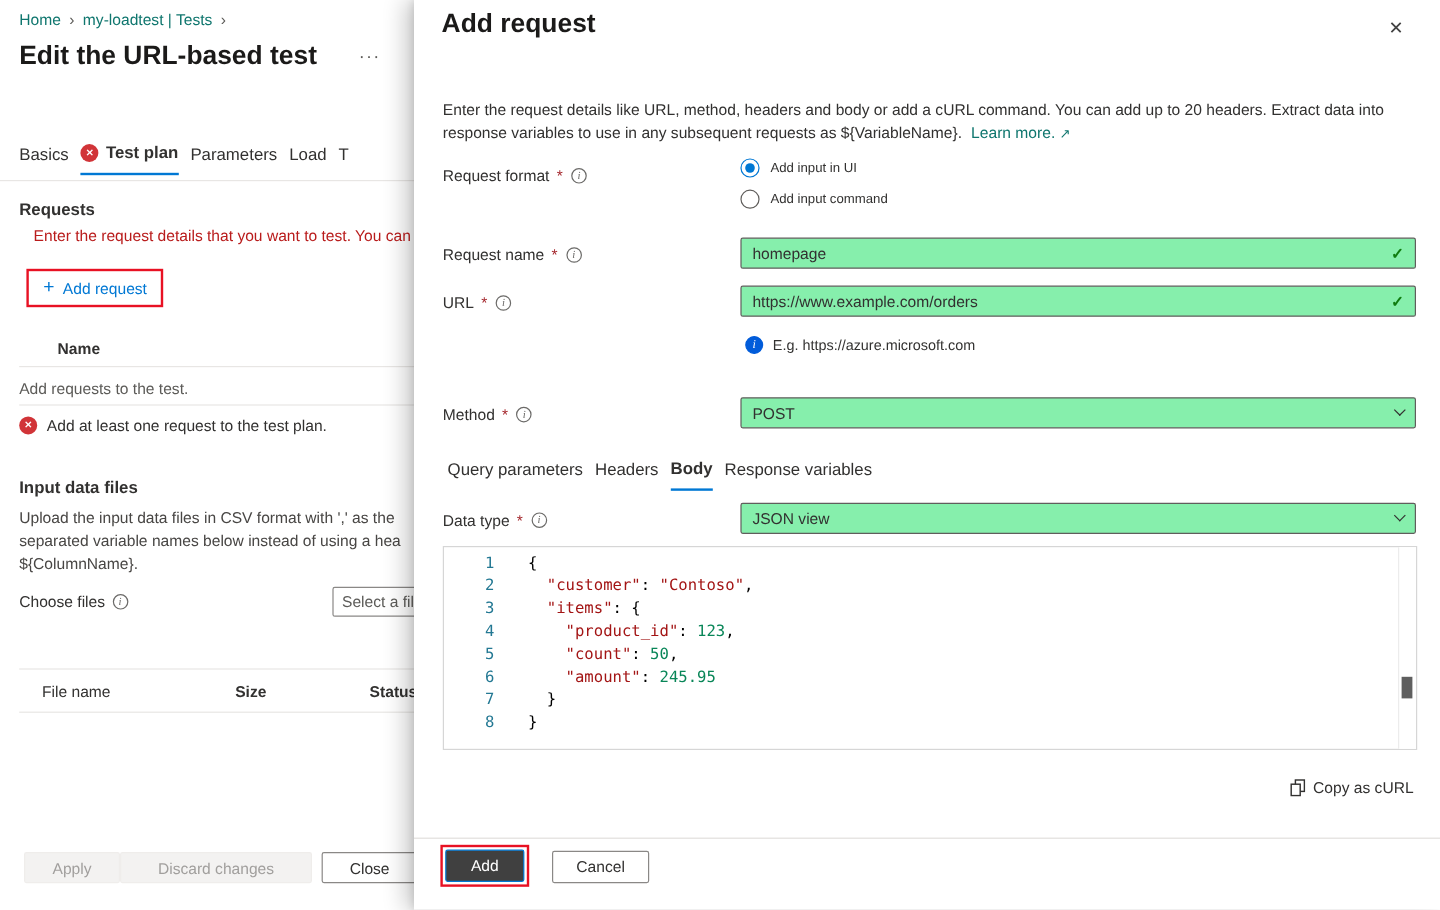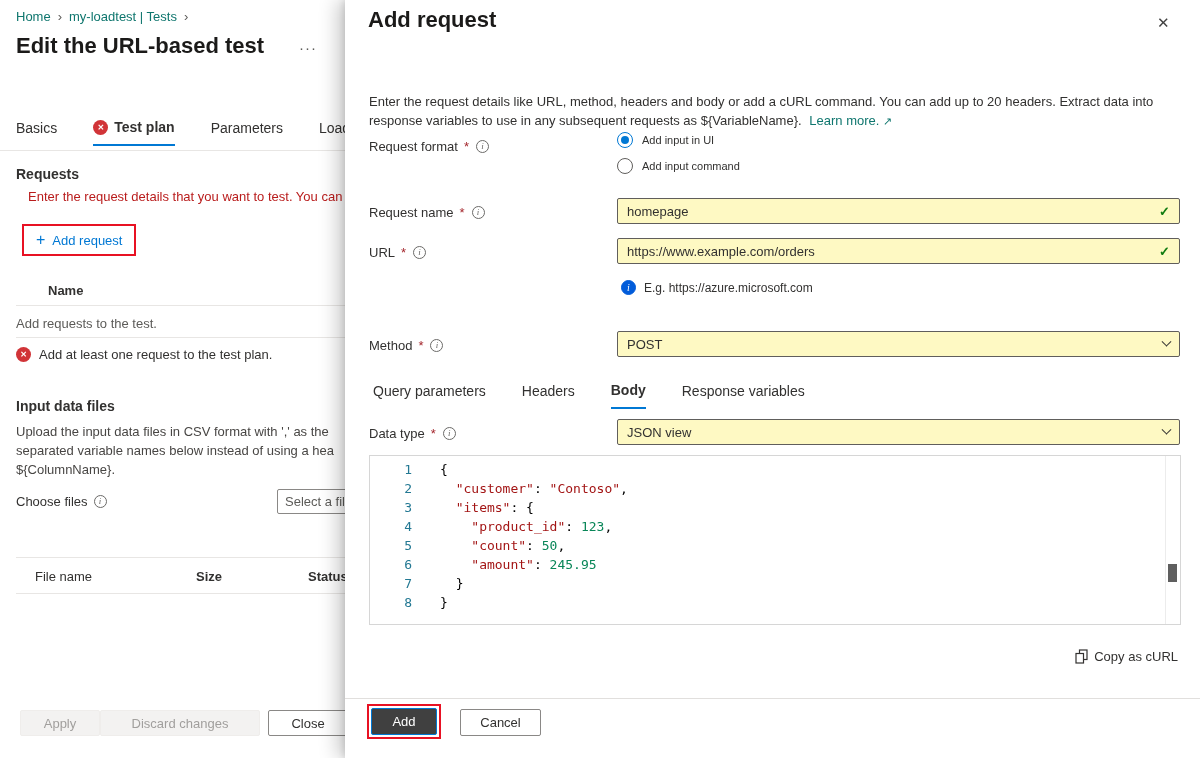--- a/index.html
+++ b/index.html
@@ -14,39 +14,39 @@
   .info-i{display:inline-flex;align-items:center;justify-content:center;width:13px;height:13px;
           border:1px solid #6b6a68;border-radius:50%;font-size:9px;line-height:1;color:#6b6a68;
           font-family:"Liberation Serif",serif;font-style:italic;cursor:default;flex:none}
   .info-blue{background:#015cda;border-color:#015cda;color:#fff;width:15px;height:15px;font-size:10px}
   .err-circle{width:15px;height:15px;border-radius:50%;background:#d13438;color:#fff;flex:none;
           display:inline-flex;align-items:center;justify-content:center;font-size:8px;font-weight:bold}
   .req{color:#a4262c;margin:0 3px 0 2px}
   .label-row{position:absolute;display:flex;align-items:center;gap:4px;color:#323130}
 
   
-  .tabs{position:absolute;display:flex;gap:36px;font-size:14px;color:#323130}
+  .tabs{position:absolute;display:flex;gap:10px;font-size:14px;color:#323130}
   .tab{padding-bottom:9px;cursor:pointer;display:flex;align-items:center;gap:6px;white-space:nowrap}
   .tab.selected{font-weight:bold;border-bottom:2px solid #0078d4}
 
   
   .btn{position:absolute;display:flex;align-items:center;justify-content:center;font-size:13px;
        border-radius:2px;cursor:pointer;white-space:nowrap}
   .btn-primary{background:#404040;color:#fff;border:1px solid #0078d4}
   .btn-default{background:#fff;color:#323130;border:1px solid #8a8886}
   .btn-disabled{background:#f3f2f1;color:#a19f9d;border:1px solid #efedeb;cursor:default}
   .red-box{position:absolute;border:2px solid #e81123;padding:2px;display:flex}
 
   
   .cmd-btn{display:flex;align-items:center;gap:7px;color:#0078d4;font-size:13px;cursor:pointer;
            padding:4px 10px;background:#fff}
   .cmd-plus{font-size:16px;line-height:1}
 
   
-  .input,.select{position:absolute;height:26px;border:1px solid #605e5c;border-radius:2px;background:#fef9c3;
+  .input,.select{position:absolute;height:26px;border:1px solid #605e5c;border-radius:2px;background:#86efac;
            display:flex;align-items:center;padding:0 9px;font-size:13px;color:#323130;cursor:text}
   .select{cursor:pointer}
   .check{margin-left:auto;color:#107c10;font-weight:bold}
   .chev{margin-left:auto;width:7px;height:7px;border-right:1.4px solid #323130;border-bottom:1.4px solid #323130;
         transform:rotate(45deg) translate(-2px,-2px)}
 
   
   .radio{position:absolute;display:flex;align-items:center;gap:9px;font-size:11px;cursor:pointer}
   .rdot{width:16px;height:16px;border-radius:50%;border:1px solid #605e5c;background:#fff;position:relative;flex:none}
   .rdot.sel{border-color:#0078d4}
@@ -151,21 +151,21 @@
   <div class="btn btn-disabled" style="left:20px;top:710px;width:80px;height:26px">Apply</div>
   <div class="btn btn-disabled" style="left:100px;top:710px;width:160px;height:26px">Discard changes</div>
   <div class="btn btn-default" style="left:268px;top:710px;width:80px;height:26px">Close</div>
 </div>
 
 <div class="panel">
 
   <div class="abs panel-title" style="left:23px;top:7px">Add request</div>
   <div class="abs close-x" style="left:808px;top:10px">✕</div>
 
-  <div class="abs" style="left:24px;top:92px;width:794px;line-height:19px">
+  <div class="abs" style="left:24px;top:82px;width:794px;line-height:19px">
     <span>Enter the request details like URL, method, headers and body or add a cURL command. You can add up to 20 headers. Extract data into response variables to use in any subsequent requests as ${VariableName}.</span>
     <a style="margin-left:4px">Learn more.</a>
     <a style="font-size:11px">↗</a>
   </div>
 
   <div class="label-row" style="left:24px;top:139px">
     <span>Request format</span>
       <span class="req">*</span>
     <span class="info-i">i</span>
   </div>

